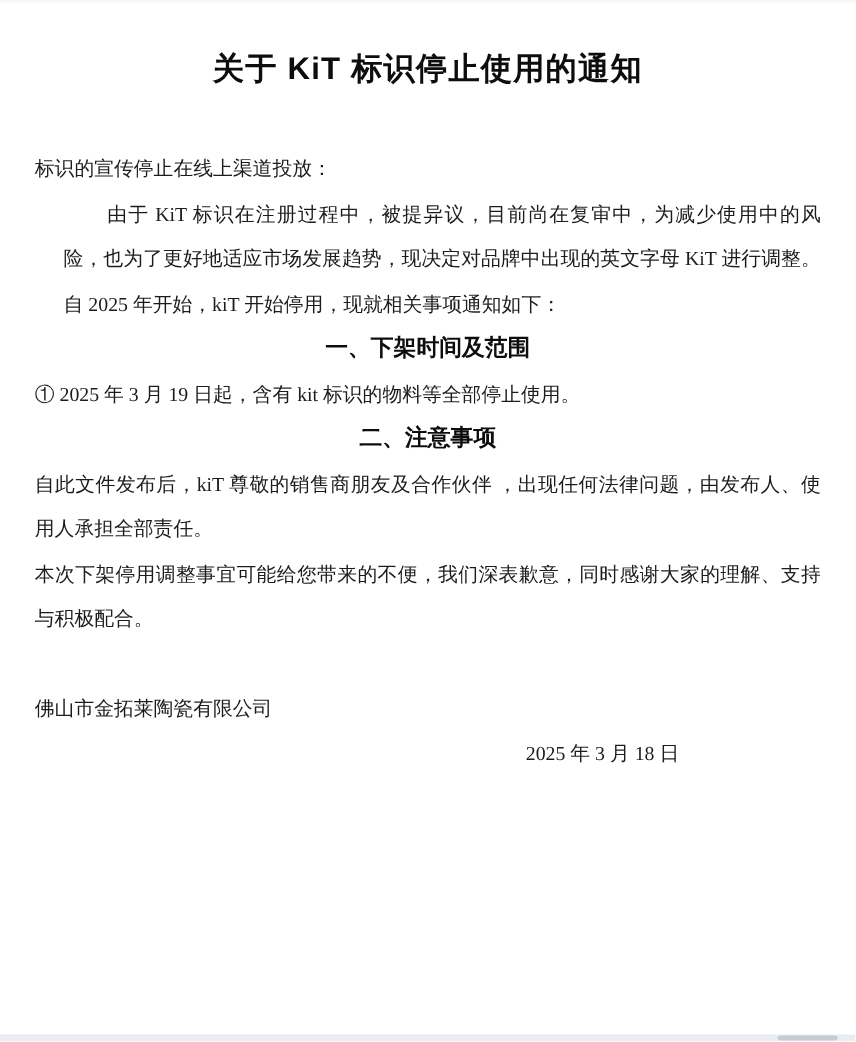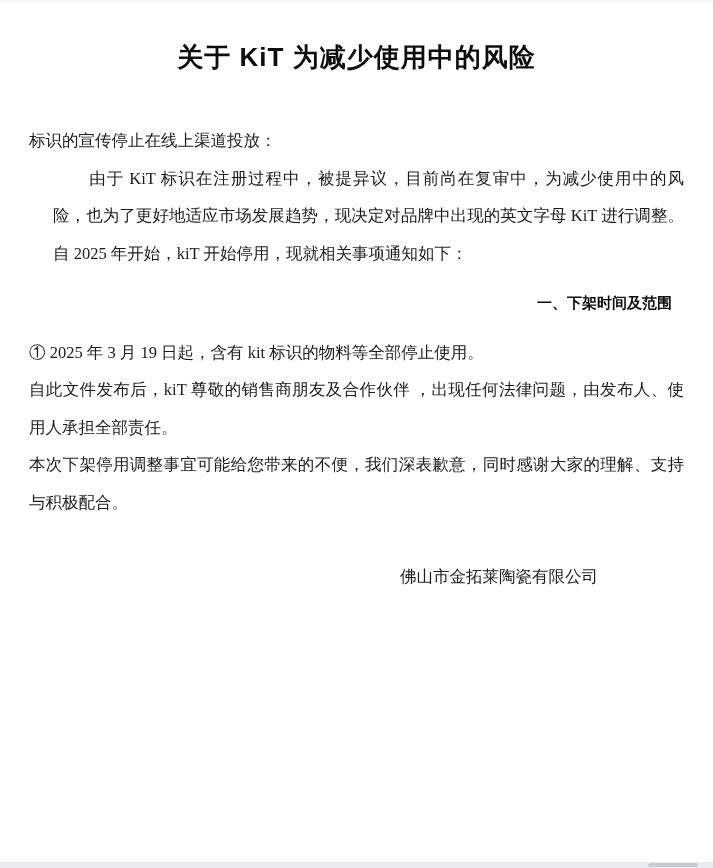--- a/index.html
+++ b/index.html
@@ -36,34 +36,33 @@
     letter-spacing: 1px;
   }
   .para {
     margin: 0;
   }
   .indent {
     text-indent: 2.2em;
     margin-left: 24px;
   }
   .sec-heading {
-    margin: 12px;
+    margin: 0;
     font-family: "Liberation Sans", "DejaVu Sans", sans-serif;
     font-weight: bold;
-    font-size: 15px;
+    font-size: 19px;
     line-height: 37.5px;
     color: #0d0d0d;
-    text-align: right;
+    text-align: center;
   }
   .sign-block {
     margin-top: 37px;
   }
   .sign-company {
     margin: 0;
-    text-align: right;
     padding-right: 86px;
     text-indent: 0;
   }
   .sign-date {
     margin: 0;
     text-align: right;
     padding-right: 118px;
     text-indent: 0;
   }
   .hscrollbar {
@@ -83,40 +82,42 @@
     border-radius: 2px;
     background: #c6ccd4;
   }
 </style>
 </head>
 <body>
 
 <div class="page">
   <div class="doc">
 
-    <h1 class="doc-title">关于 KiT 为减少使用中的风险</h1>
+    <h1 class="doc-title">关于 KiT 标识停止使用的通知</h1>
 
     <p class="para">标识的宣传停止在线上渠道投放：</p>
 
     <p class="para indent">由于 KiT 标识在注册过程中，被提异议，目前尚在复审中，为减少使用中的风险，也为了更好地适应市场发展趋势，现决定对品牌中出现的英文字母 KiT 进行调整。自 2025 年开始，kiT 开始停用，现就相关事项通知如下：</p>
 
     <h2 class="sec-heading">一、下架时间及范围</h2>
 
     <p class="para">① 2025 年 3 月 19 日起，含有 kit 标识的物料等全部停止使用。</p>
 
 
+    <h2 class="sec-heading">二、注意事项</h2>
 
     <p class="para">自此文件发布后，kiT 尊敬的销售商朋友及合作伙伴 ，出现任何法律问题，由发布人、使用人承担全部责任。</p>
 
     <p class="para">本次下架停用调整事宜可能给您带来的不便，我们深表歉意，同时感谢大家的理解、支持与积极配合。</p>
 
 
 
     <div class="sign-block">
       <p class="para sign-company">佛山市金拓莱陶瓷有限公司</p>
+      <p class="para sign-date">2025 年 3 月 18 日</p>
     </div>
 
   </div>
 
   <div class="hscrollbar">
     <div class="thumb"></div>
   </div>
 </div>
 
 </body></html>

